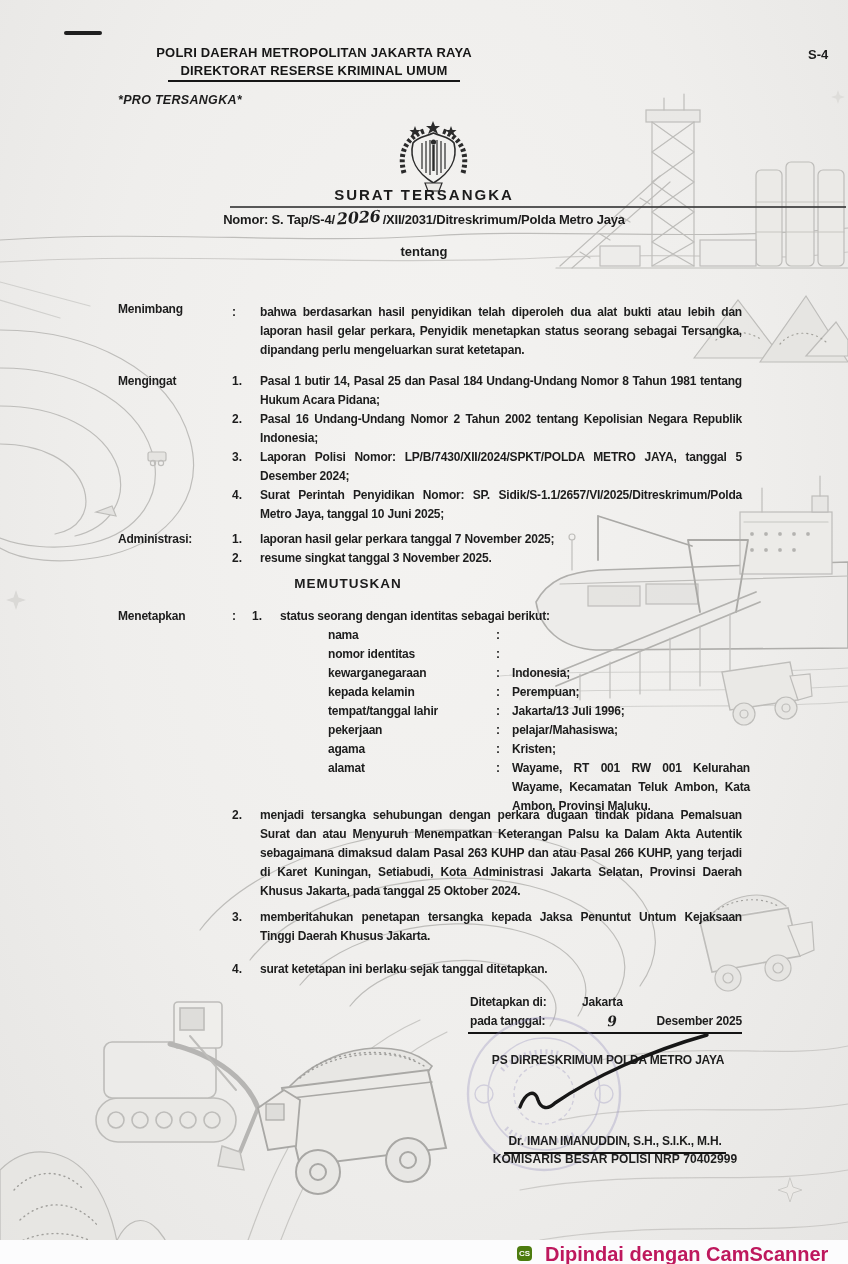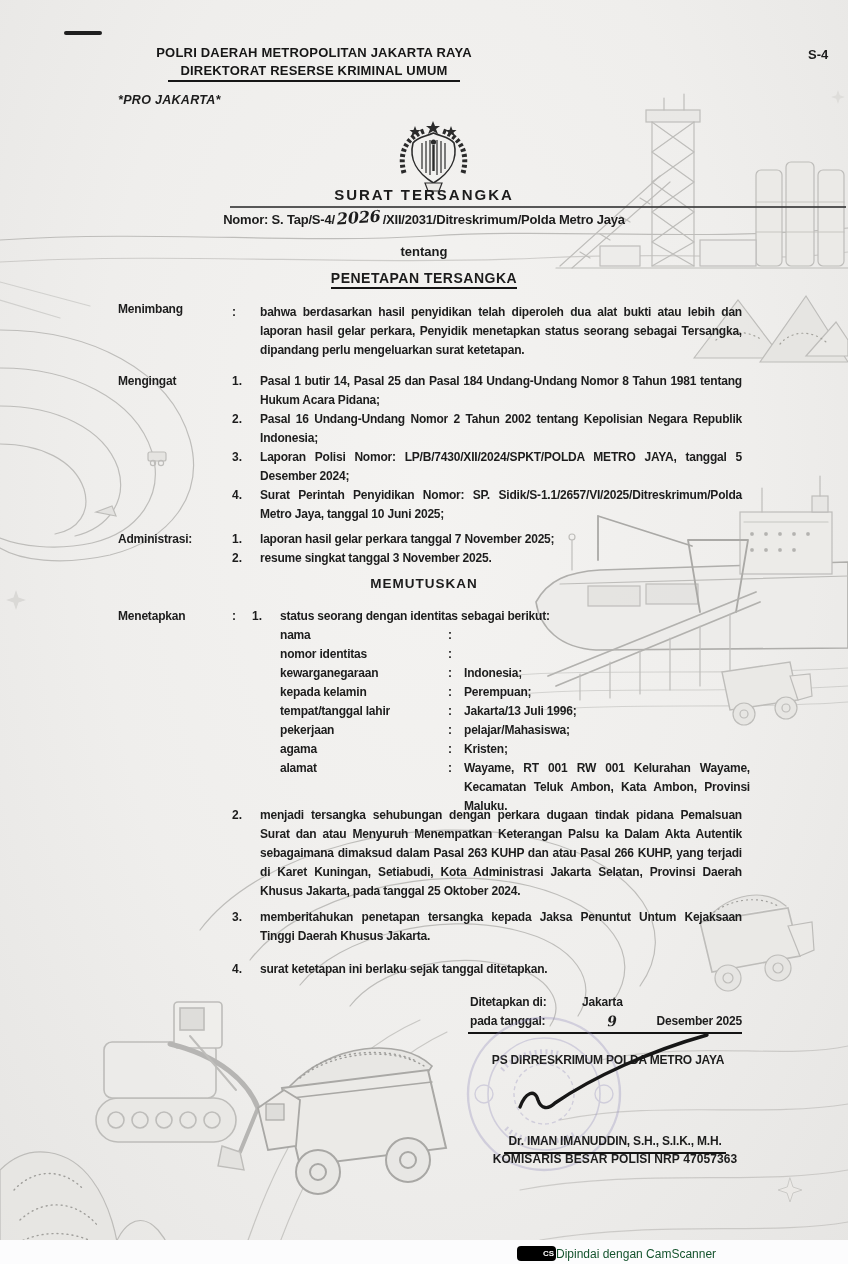--- a/index.html
+++ b/index.html
@@ -13,30 +13,30 @@
   .b{font-weight:bold;}
   .body-text{font-size:12px;font-weight:bold;letter-spacing:-0.2px;line-height:19px;color:#1d1d1d;}
   .just{text-align:justify;}
   .center{text-align:center;}
   .flexrow{display:flex;}
   .num{width:28px;flex:none;font-size:12px;font-weight:bold;line-height:19px;}
   .itemtext{flex:1;}
   .hdr{font-size:13px;font-weight:bold;letter-spacing:.2px;line-height:17px;color:#161616;}
   .underline-span{display:inline-block;border-bottom:2px solid #161616;padding:0 12px 1px 12px;}
   .id-row{display:flex;line-height:19px;}
-  .id-label{width:168px;flex:none;}
+  .id-label{width:168px;flex:none;margin-left:48px;}
   .id-colon{width:16px;flex:none;}
   .id-value{flex:1;}
   .hand{font-family:"DejaVu Serif",serif;font-style:italic;font-weight:bold;display:inline-block;}
   .rule{background:#3c3c3c;height:1.5px;}
   .thickrule{background:#141414;height:2px;}
   .cs-bar{position:absolute;left:0;right:0;bottom:0;height:18px;background:#fcfcfd;display:flex;align-items:flex-start;padding-top:6px;}
-  .cs-icon{width:15px;height:15px;border-radius:4px;background:#000000;color:#fff;font-size:8px;font-weight:bold;
-    display:flex;align-items:center;justify-content:center;margin-left:517px;margin-right:0;flex:none;padding-left:24px;}
-  .cs-text{font-size:12px;font-weight:normal;color:#14532d;line-height:16px;}
+  .cs-icon{width:15px;height:15px;border-radius:4px;background:#4d7c0f;color:#fff;font-size:8px;font-weight:bold;
+    display:flex;align-items:center;justify-content:center;margin-left:517px;margin-right:13px;flex:none;}
+  .cs-text{font-size:20px;font-weight:bold;color:#be185d;line-height:16px;}
 </style>
 </head>
 <body>
 
 <div class="paper">
 
   <svg class="bg-art" width="848" height="1264" viewBox="0 0 848 1264" stroke="#b6b5b2" fill="none" stroke-width="1.2" stroke-linecap="round">
 
     <path d="M0,240 C150,230 300,244 430,236 S700,242 848,228"></path>
     <path d="M0,262 C180,252 360,266 540,258 S760,264 848,252" opacity=".7"></path>
@@ -179,21 +179,21 @@
 
   <div class="abs" style="left:64px;top:31px;width:38px;height:4px;background:#1f1f1f;border-radius:2px;"></div>
 
   <div class="abs" style="left:134px;top:44px;width:360px;">
     <div class="hdr center">POLRI DAERAH METROPOLITAN JAKARTA RAYA</div>
     <div class="center"><span class="hdr underline-span">DIREKTORAT RESERSE KRIMINAL UMUM</span></div>
   </div>
 
   <div class="abs b" style="left:808px;top:47px;font-size:13px;">S-4</div>
 
-  <div class="abs b" style="left:118px;top:93px;font-size:12.5px;font-style:italic;letter-spacing:.3px;">*PRO JAKARTA*</div>
+  <div class="abs b" style="left:118px;top:93px;font-size:12.5px;font-style:italic;letter-spacing:.3px;">*PRO TERSANGKA*</div>
 
   <svg class="abs" style="left:386px;top:111px;" width="95" height="86" viewBox="0 0 95 86" fill="none" stroke="#2b2b2b" stroke-width="1.6">
     <path d="M47,10 L49,15 L54,15 L50,18 L52,23 L47,20 L42,23 L44,18 L40,15 L45,15 Z" fill="#2b2b2b" stroke="none"></path>
     <path d="M29,15 L30.5,19 L34.5,19 L31.5,21.5 L33,25.5 L29,23 L25,25.5 L26.5,21.5 L23.5,19 L27.5,19 Z" fill="#2b2b2b" stroke="none"></path>
     <path d="M65,15 L66.5,19 L70.5,19 L67.5,21.5 L69,25.5 L65,23 L61,25.5 L62.5,21.5 L59.5,19 L63.5,19 Z" fill="#2b2b2b" stroke="none"></path>
     <path d="M18,62 C12,40 22,26 38,20" stroke-width="5" stroke-dasharray="3 2.4"></path>
     <path d="M77,62 C83,40 73,26 57,20" stroke-width="5" stroke-dasharray="3 2.4"></path>
     <path d="M47.5,22 C57,26 64,26 68,32 C72,48 64,62 47.5,72 C31,62 23,48 27,32 C31,26 38,26 47.5,22 Z"></path>
     <path d="M36,32 L36,58 M40,30 L40,62 M44,29 L44,64 M51,29 L51,64 M55,30 L55,62 M59,32 L59,58" stroke-width="1.2"></path>
     <path d="M47.5,34 L47.5,60" stroke-width="2.4"></path>
@@ -204,23 +204,20 @@
   <div class="abs center b" style="left:0;top:186px;width:848px;font-size:15px;letter-spacing:2px;">SURAT TERSANGKA</div>
 
   <div class="abs rule" style="left:230px;top:206px;width:616px;opacity:.85;"></div>
 
   <div class="abs center" style="left:0;top:209px;width:848px;font-size:13px;font-weight:bold;letter-spacing:-0.2px;">
     <span>Nomor: S. Tap/S-4/</span><span class="hand" style="font-size:16px;transform:rotate(-4deg) translateY(-1px);margin:0 2px;">2026</span><span>/XII/2031/Ditreskrimum/Polda Metro Jaya</span>
   </div>
 
   <div class="abs center b" style="left:0;top:244px;width:848px;font-size:13px;">tentang</div>
 
-  <div class="abs center" style="left:0;top:269px;width:848px;">
-    <span class="b" style="font-size:14px;letter-spacing:.5px;border-bottom:2px solid #141414;padding-bottom:1px;">PENETAPAN TERSANGKA</span>
-  </div>
 
   <div class="abs body-text" style="left:118px;top:300px;">Menimbang</div>
   <div class="abs body-text" style="left:232px;top:303px;">:</div>
   <div class="abs body-text just" style="left:260px;top:303px;width:482px;">bahwa berdasarkan hasil penyidikan telah diperoleh dua alat bukti atau lebih dan laporan hasil gelar perkara, Penyidik menetapkan status seorang sebagai Tersangka, dipandang perlu mengeluarkan surat ketetapan.</div>
 
   <div class="abs body-text" style="left:118px;top:372px;">Mengingat</div>
   <div class="abs" style="left:232px;top:372px;width:510px;">
     <div class="flexrow">
       <span class="num">1.</span>
       <span class="itemtext body-text just">Pasal 1 butir 14, Pasal 25 dan Pasal 184 Undang-Undang Nomor 8 Tahun 1981 tentang Hukum Acara Pidana;</span>
@@ -244,21 +241,21 @@
     <div class="flexrow">
       <span class="num">1.</span>
       <span class="itemtext body-text">laporan hasil gelar perkara tanggal 7 November 2025;</span>
     </div>
     <div class="flexrow">
       <span class="num">2.</span>
       <span class="itemtext body-text">resume singkat tanggal 3 November 2025.</span>
     </div>
   </div>
 
-  <div class="abs center b" style="left:0;top:576px;width:848px;font-size:13.5px;letter-spacing:1px;">MEMUTUSKAN</div>
+  <div class="abs center b" style="left:0;top:576px;width:696px;font-size:13.5px;letter-spacing:1px;">MEMUTUSKAN</div>
 
   <div class="abs body-text" style="left:118px;top:607px;">Menetapkan</div>
   <div class="abs body-text" style="left:232px;top:607px;">:</div>
   <div class="abs flexrow" style="left:252px;top:607px;width:494px;">
     <span class="num">1.</span>
     <span class="itemtext body-text">status seorang dengan identitas sebagai berikut:</span>
   </div>
 
   <div class="abs body-text" style="left:280px;top:626px;width:470px;">
     <div class="id-row">
@@ -336,20 +333,20 @@
     <path d="M40,58 C54,42 78,36 98,42 M44,116 C60,132 92,134 112,122" stroke-width="5" stroke-dasharray="2 3.4"></path>
   </svg>
 
   <svg class="abs" style="left:505px;top:1025px;" width="215" height="95" viewBox="0 0 215 95" fill="none" stroke="#171717" stroke-width="3.4" stroke-linecap="round">
     <path d="M15,82 C20,68 30,63 33,75 C36,84 43,85 50,78 C88,52 145,26 202,10"></path>
   </svg>
 
   <div class="abs center" style="left:460px;top:1131px;width:310px;">
     <span class="body-text" style="border-bottom:2px solid #141414;padding:0 4px 1px 4px;display:inline-block;">Dr. IMAN IMANUDDIN, S.H., S.I.K., M.H.</span>
   </div>
-  <div class="abs body-text center" style="left:460px;top:1150px;width:310px;letter-spacing:.1px;">KOMISARIS BESAR POLISI NRP 47057363</div>
+  <div class="abs body-text center" style="left:460px;top:1150px;width:310px;letter-spacing:.1px;">KOMISARIS BESAR POLISI NRP 70402999</div>
 
   <div class="cs-bar">
     <div class="cs-icon">CS</div>
     <div class="cs-text">Dipindai dengan CamScanner</div>
   </div>
 
 </div>
 
 </body></html>

